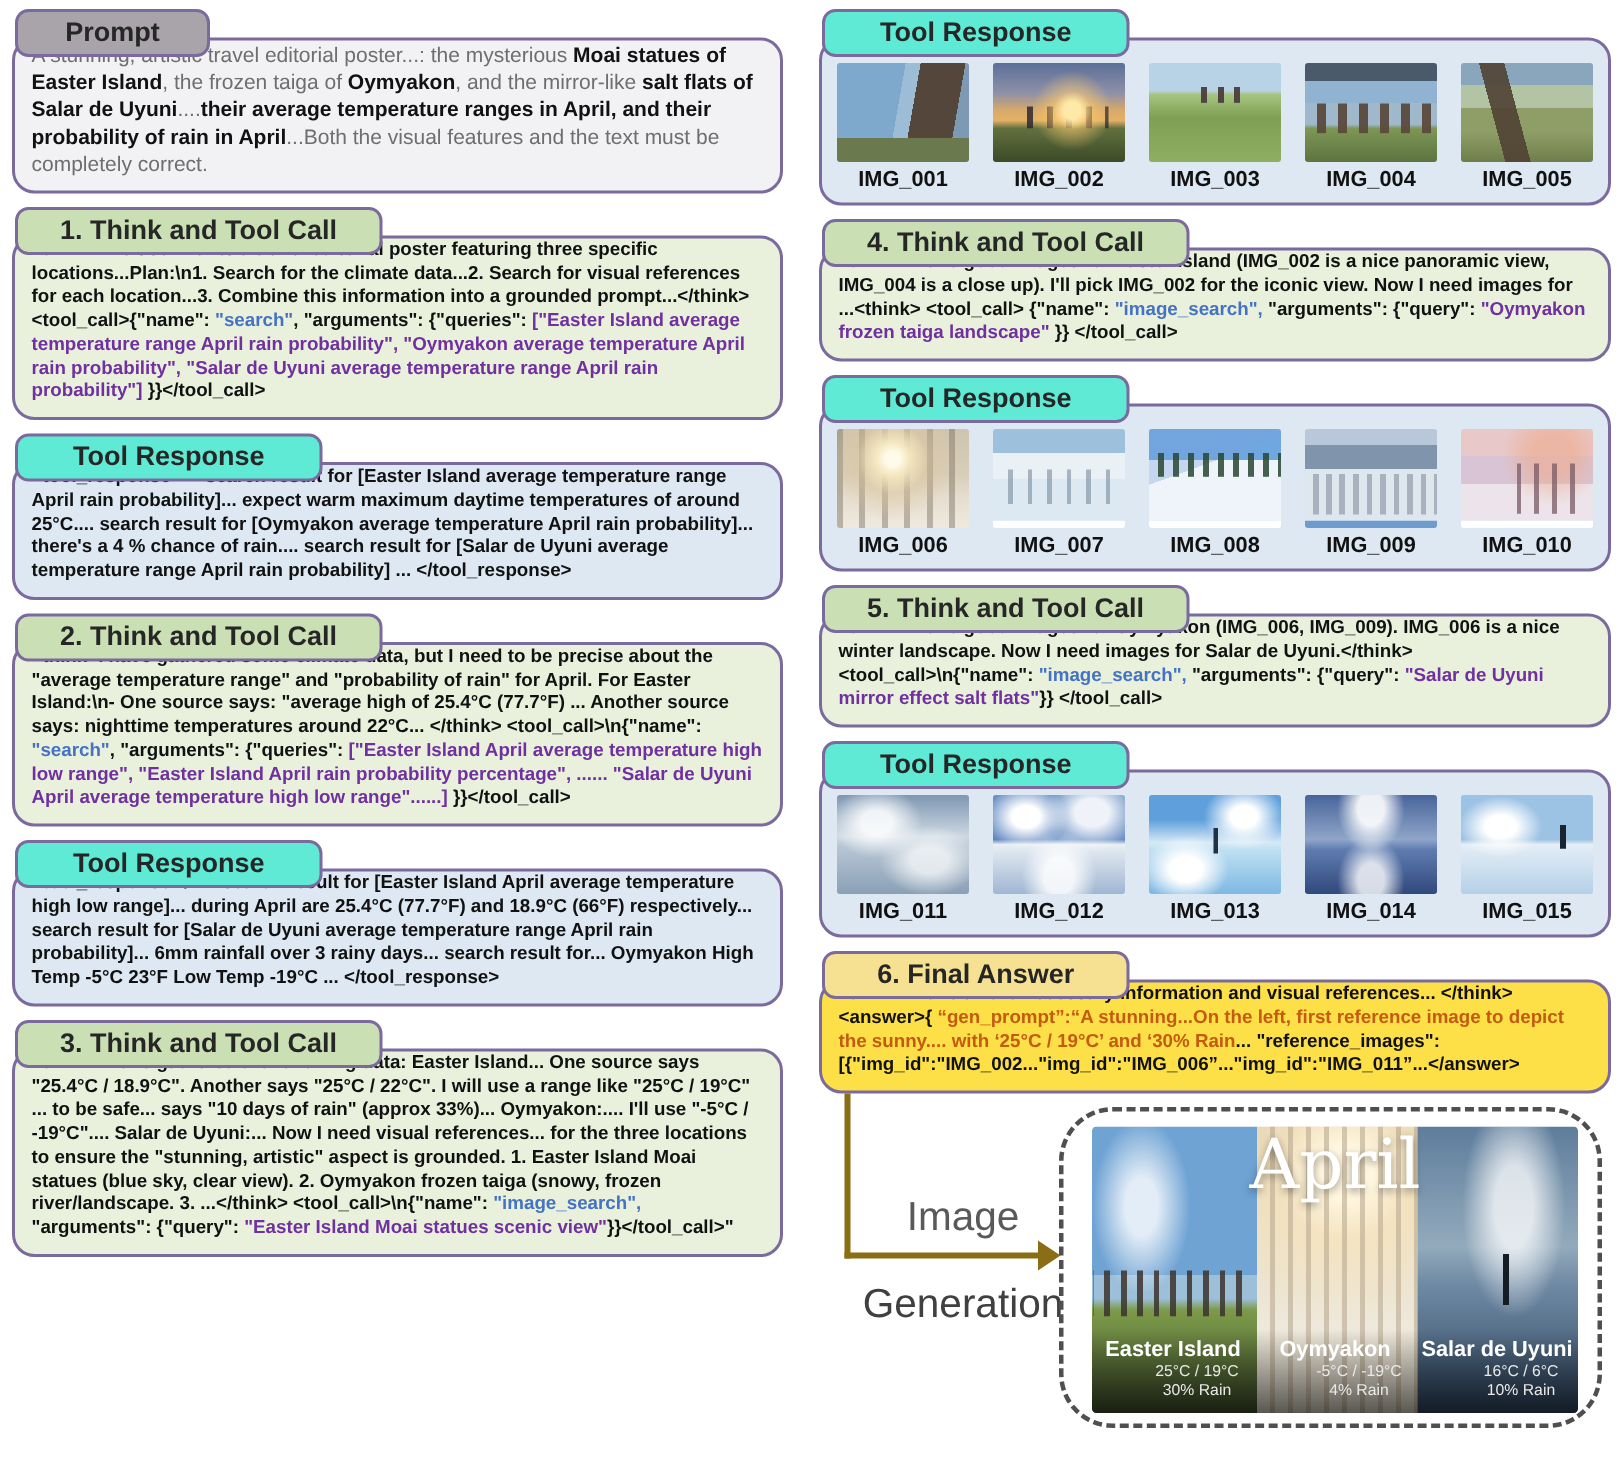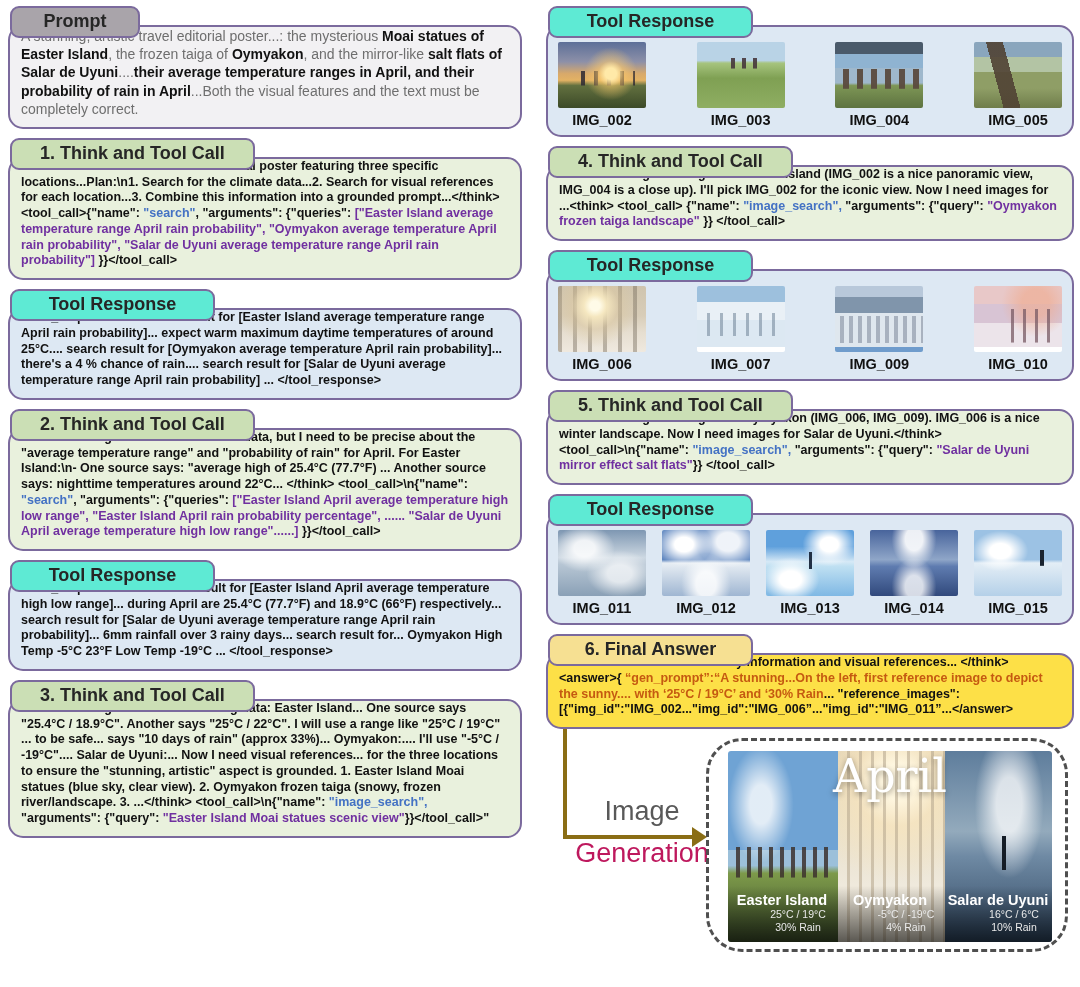--- a/index.html
+++ b/index.html
@@ -121,21 +121,21 @@
     background-size:4px 24%, 100% 100%, 100% 100%;
     background-position:78% 40%, 0 0, 0 0; }
 
   
   .gen { position:relative; height:230px; margin-top:4px; }
   .arrow-v { position:absolute; left:17px; top:-9px; width:4px; height:110px; background:#8a6d15; }
   .arrow-h { position:absolute; left:17px; top:97px; width:132px; height:4px; background:#8a6d15; }
   .arrow-head { position:absolute; left:146px; top:88.5px; width:0; height:0;
     border-left:15px solid #8a6d15; border-top:10.5px solid transparent; border-bottom:10.5px solid transparent; }
   .gen-label1 { position:absolute; left:36px; top:58px;  width:120px; text-align:center; font-size:27px; color:#595959; }
-  .gen-label2 { position:absolute; left:8px;  top:100px; width:176px; text-align:center; font-size:27px; color:#be185d; }
+  .gen-label2 { position:absolute; left:8px;  top:116px; width:176px; text-align:center; font-size:27px; color:#404040; }
   .dashed { position:absolute; left:160px; top:0; width:362px; height:214px;
     border:3px dashed #4f4f4f; border-radius:36px; }
   .poster { position:absolute; left:19px; top:10px; width:324px; height:191px; border-radius:3px; overflow:hidden; }
   .pp { position:absolute; top:0; height:100%; }
   .pp1 { left:0; width:34%; background-image:
     repeating-linear-gradient(90deg, rgba(0,0,0,0) 0 7px, rgba(60,50,45,.85) 7px 11px),
     radial-gradient(ellipse at 30% 28%, rgba(255,255,255,.8) 0 10%, rgba(0,0,0,0) 30%),
     linear-gradient(180deg, #6fa3d4 0 52%, #9cc0da 52% 60%, #7d9a4a 64%, #3f512c 100%);
     background-size:92% 16%, 100% 100%, 100% 100%; background-position:8% 60%, 0 0, 0 0; background-repeat:no-repeat; }
   .pp2 { left:34%; width:33%; background-image:
@@ -206,20 +206,24 @@
 
 </div>
 
 <div class="col-right">
 
   <section class="card resp">
     <div class="tab">Tool Response</div>
     <div class="box imgs">
       <div class="thumbs">
           <figure class="thumb">
+            <div class="ph art-moai-statue-closeup"></div>
+            <figcaption>IMG_001</figcaption>
+          </figure>
+          <figure class="thumb">
             <div class="ph art-moai-sunset-row"></div>
             <figcaption>IMG_002</figcaption>
           </figure>
           <figure class="thumb">
             <div class="ph art-moai-green-hill"></div>
             <figcaption>IMG_003</figcaption>
           </figure>
           <figure class="thumb">
             <div class="ph art-moai-row-mountain"></div>
             <figcaption>IMG_004</figcaption>
@@ -243,20 +247,24 @@
     <div class="tab">Tool Response</div>
     <div class="box imgs">
       <div class="thumbs">
           <figure class="thumb">
             <div class="ph art-winter-forest-sun"></div>
             <figcaption>IMG_006</figcaption>
           </figure>
           <figure class="thumb">
             <div class="ph art-winter-mountain-trees"></div>
             <figcaption>IMG_007</figcaption>
+          </figure>
+          <figure class="thumb">
+            <div class="ph art-winter-pine-snowfield"></div>
+            <figcaption>IMG_008</figcaption>
           </figure>
           <figure class="thumb">
             <div class="ph art-winter-frost-mountain"></div>
             <figcaption>IMG_009</figcaption>
           </figure>
           <figure class="thumb">
             <div class="ph art-winter-sunset-frost"></div>
             <figcaption>IMG_010</figcaption>
           </figure>
         </div>

